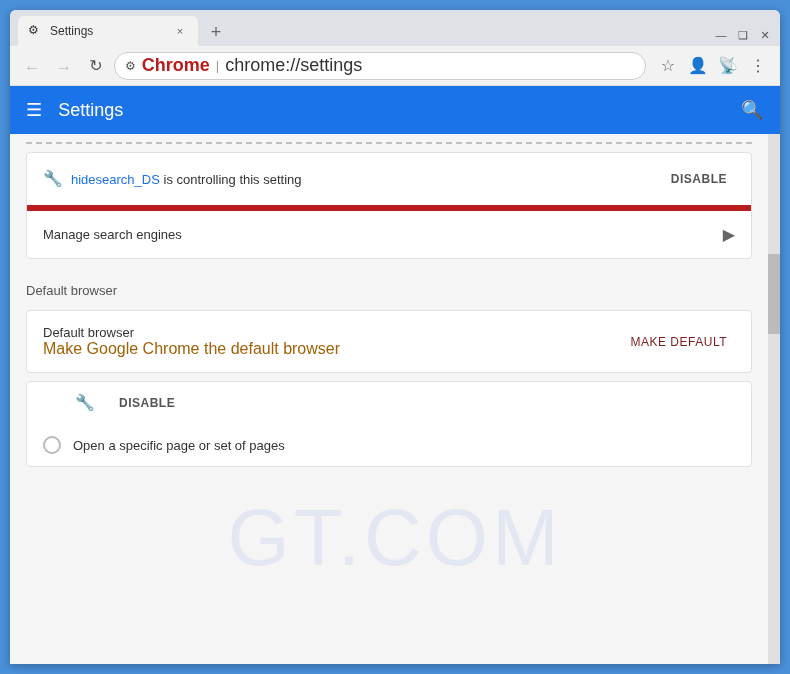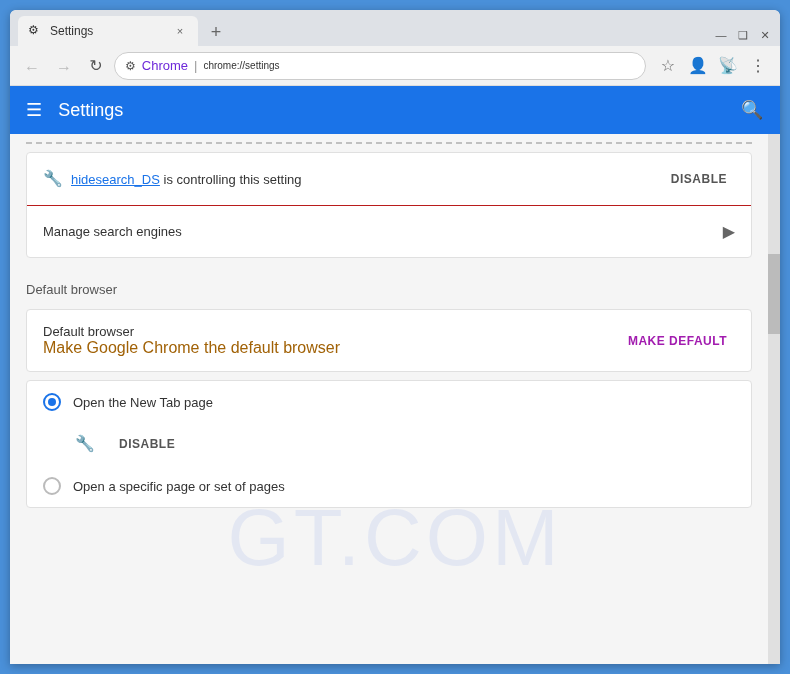--- a/index.html
+++ b/index.html
@@ -133,27 +133,27 @@
       gap: 6px;
       background: white;
     }
 
     .address-bar .lock-icon {
       font-size: 12px;
       color: #555;
     }
 
     .address-bar .chrome-logo {
-      font-size: 13px;
-      color: #6d28d9;
-      font-weight: normal;
+      font-size: 18px;
+      color: #b91c1c;
+      font-weight: bold;
     }
 
     .address-bar .url-text {
-      font-size: 10px;
+      font-size: 18px;
       color: #333;
     }
 
     .address-bar .separator {
       color: #999;
       font-size: 13px;
     }
 
     .nav-right {
       display: flex;
@@ -240,21 +240,21 @@
     }
 
     .setting-row {
       display: flex;
       align-items: center;
       padding: 14px 16px;
       min-height: 52px;
     }
 
     .setting-row + .setting-row {
-      border-top: 1px solid #b91c1c;
+      border-top: 6px solid #b91c1c;
     }
 
     .setting-label {
       font-size: 13px;
       color: #333;
       flex: 1;
     }
 
     .setting-sublabel {
       font-size: 16px;
@@ -264,38 +264,37 @@
     .extension-icon {
       width: 20px;
       height: 20px;
       margin-right: 8px;
       font-size: 16px;
     }
 
     .extension-name {
       color: #1a73e8;
       font-size: 13px;
-      text-decoration: underline;
     }
 
     .disable-btn {
       font-size: 12px;
       font-weight: 700;
       color: #555;
       letter-spacing: 0.5px;
       cursor: pointer;
       border: none;
       background: transparent;
       padding: 4px 8px;
     }
 
     .make-default-btn {
       font-size: 12px;
-      font-weight: 700;
-      color: #a21caf;
+      font-weight: 400;
+      color: #7f1d1d;
       letter-spacing: 0.5px;
       cursor: pointer;
       border: none;
       background: transparent;
       padding: 4px 8px;
     }
 
     .arrow-right {
       color: #666;
       font-size: 16px;
@@ -458,26 +457,20 @@
             <div style="flex:1">
               <div class="setting-label">Default browser</div>
               <div class="setting-sublabel">Make Google Chrome the default browser</div>
             </div>
             <button class="make-default-btn">MAKE DEFAULT</button>
           </div>
         </div>
 
         <div class="setting-card">
 
-          <div class="radio-option">
-            <div class="radio-circle selected">
-              <div class="radio-dot"></div>
-            </div>
-            <span class="radio-label">Open the New Tab page</span>
-          </div>
 
           <div class="extension-row">
             <span class="extension-icon">🔧</span>
             <button class="disable-btn">DISABLE</button>
           </div>
 
 
           <div class="radio-option">
             <div class="radio-circle"></div>
             <span class="radio-label">Open a specific page or set of pages</span>

